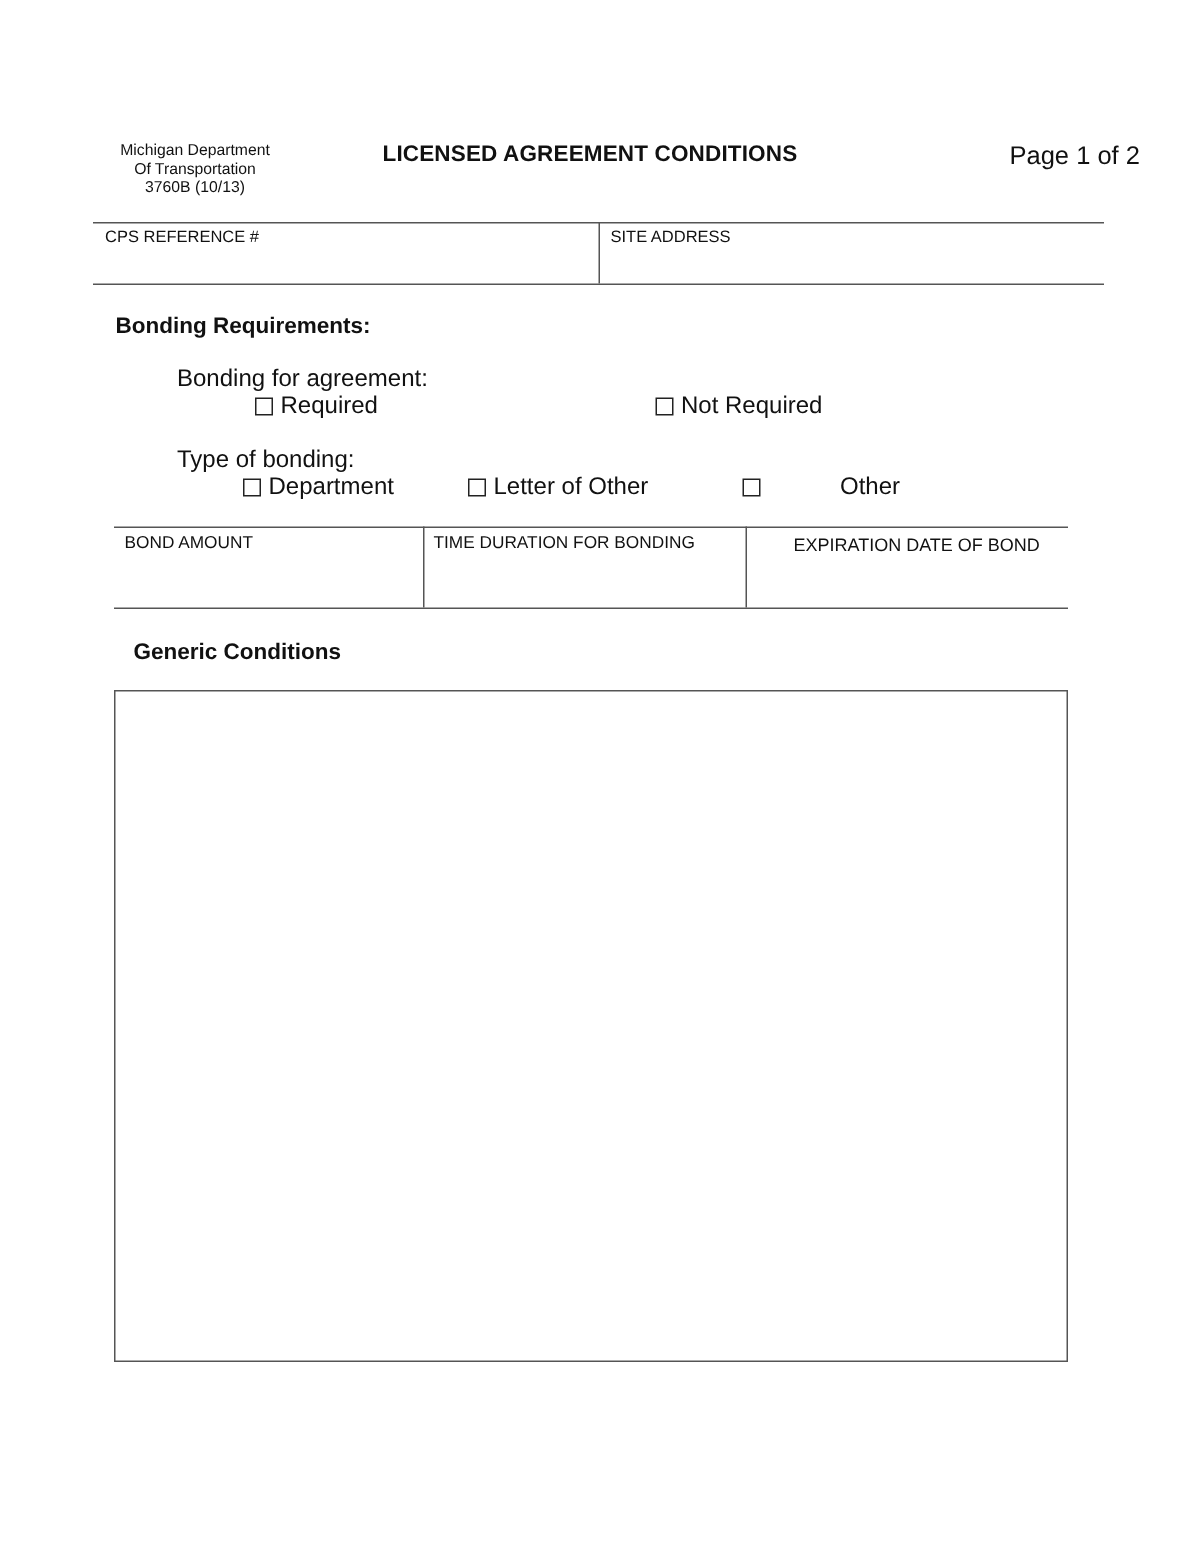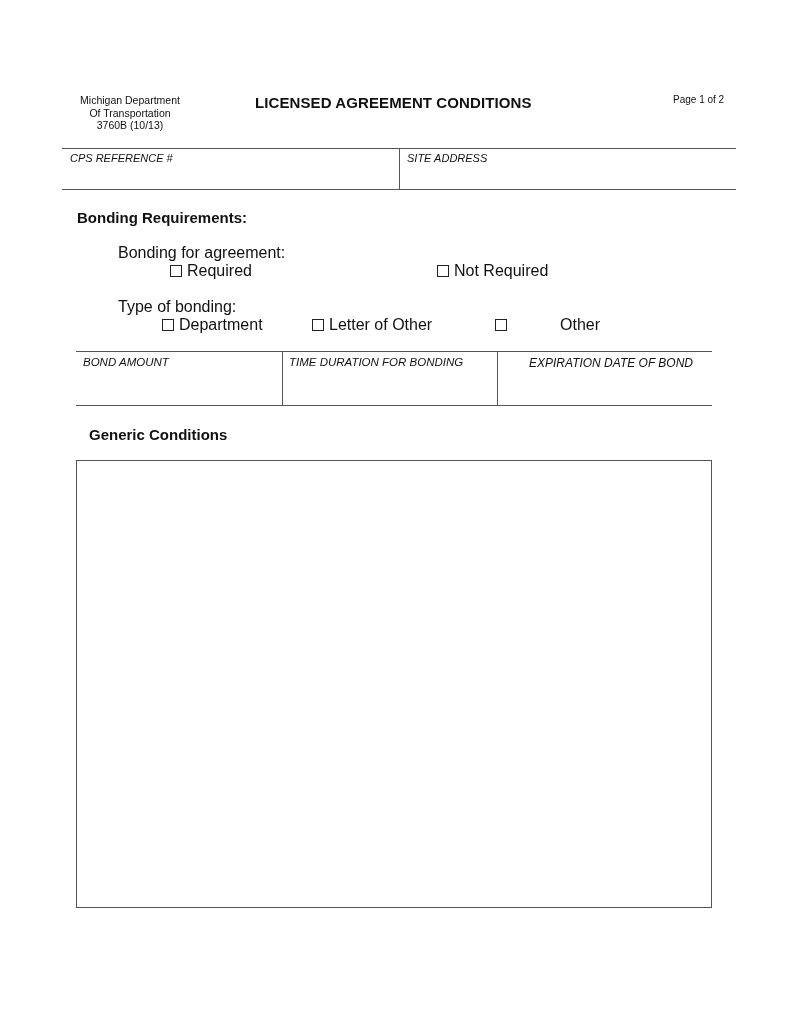--- a/index.html
+++ b/index.html
@@ -1,23 +1,23 @@
 <!DOCTYPE html>
 <html><head>
   <meta charset="utf-8">
   <style>
     html, body { margin: 0; padding: 0; background: #ffffff; }
     body { width: 800px; height: 1035px; position: relative; font-family: "Liberation Sans", sans-serif; color: #111; overflow: hidden; }
     .abs { position: absolute; }
     .agency { left: 70px; top: 94px; width: 120px; text-align: center; font-size: 10.5px; line-height: 12.5px; }
     .title { left: 255px; top: 94px; font-size: 15px; font-weight: bold; letter-spacing: 0.1px; }
-    .pageno { left: 673px; top: 94px; font-size: 10px; }
+    .pageno { left: 673px; top: 94px; font-size: 17px; }
     .hline { background: #555; height: 1px; }
     .vline { background: #555; width: 1px; }
-    .fieldlabel { font-size: 11px; font-style: italic; }
+    .fieldlabel { font-size: 11px; }
     .field-input { position: absolute; border: none; outline: none; background: transparent; font-family: "Liberation Sans", sans-serif; font-size: 12px; }
     .section-head { font-size: 15px; font-weight: bold; }
     .body-text { font-size: 16px; }
     .cb { display: inline-flex; align-items: center; font-size: 16px; }
     .cb .box { display: inline-block; width: 12px; height: 12px; border: 1px solid #222; margin-right: 5px; box-sizing: border-box; }
     .conditions-box { left: 76px; top: 460px; width: 636px; height: 448px; border: 1px solid #555; box-sizing: border-box; }
     .conditions-box textarea { width: 100%; height: 100%; border: none; outline: none; resize: none; background: transparent; font-family: "Liberation Sans", sans-serif; font-size: 12px; box-sizing: border-box; padding: 6px; }
   </style>
 </head>
 <body>

